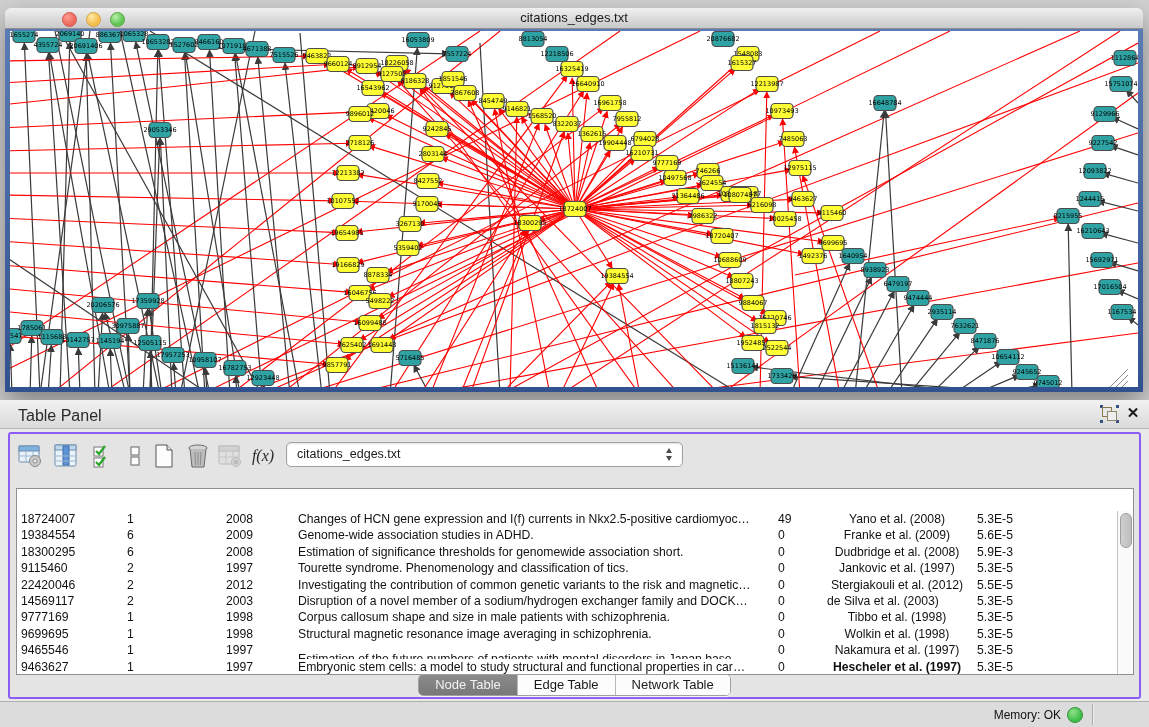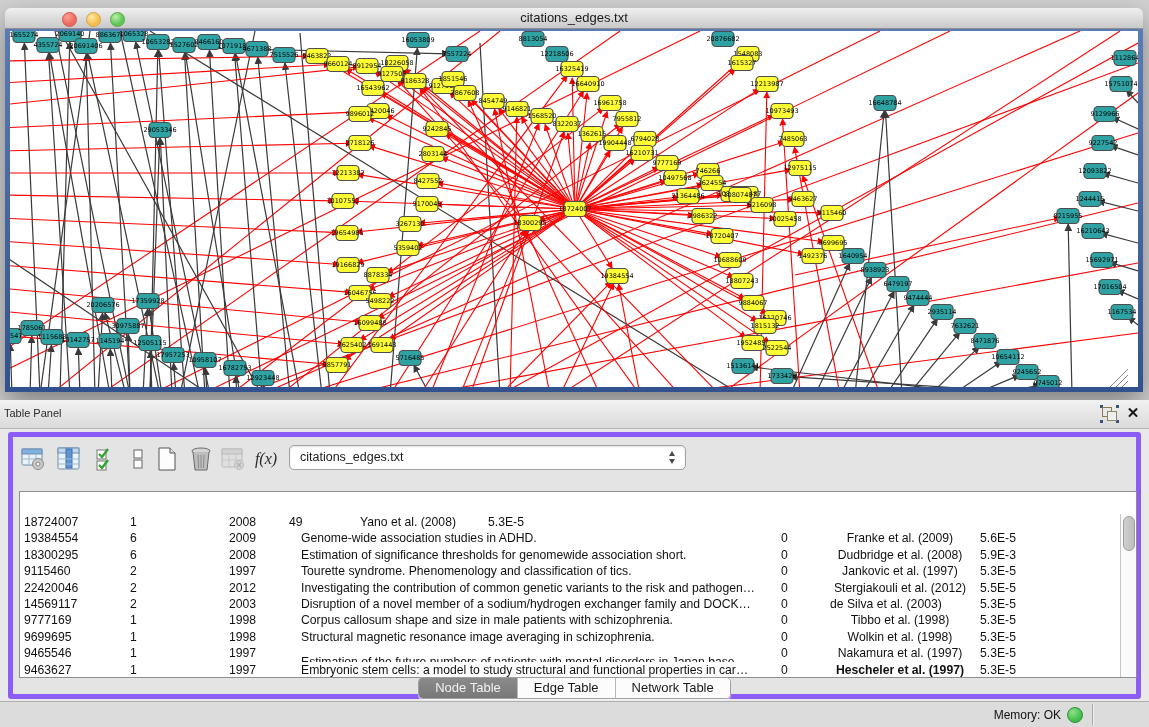--- a/index.html
+++ b/index.html
@@ -20,30 +20,30 @@
   .net-frame{position:absolute;left:0;right:0;top:21px;bottom:0;
     background:linear-gradient(180deg,#5B7BB4,#32528F);padding:2px 5px 5px 5px;box-sizing:border-box;}
   .net-canvas{width:100%;height:100%;background:#FFFFFF;position:relative;overflow:hidden;}
   .net-canvas svg{display:block;}
 
   
   .divider-grip{position:absolute;left:568px;top:395px;width:10px;height:6px;
     border-left:4px solid transparent;border-right:4px solid transparent;border-bottom:5px solid #9A9A9A;}
   .table-panel{position:absolute;left:0;top:400px;right:0;bottom:25px;background:#E9E9E9;}
   .tp-header{height:28px;background:linear-gradient(#F2F2F2,#DADADA);border-bottom:1px solid #B6B6B6;position:relative;}
-  .tp-title{position:absolute;left:4px;top:7px;font-size:11px;color:#2B2B2B;}
+  .tp-title{position:absolute;left:18px;top:7px;font-size:16px;color:#2B2B2B;}
   .tp-float{position:absolute;right:32px;top:7px;width:15px;height:14px;cursor:pointer;}
   .tp-float .sq1{position:absolute;left:0;top:0;width:8px;height:8px;border:1.5px solid #8A7A4A;background:#E9E9E9;}
   .tp-float .sq2{position:absolute;right:0;bottom:0;width:8px;height:8px;border:1.5px solid #8A8A6A;background:#EFEFEF;}
   .tp-float .dot{position:absolute;width:3px;height:3px;background:#33527E;}
   .tp-close{position:absolute;right:8px;top:5px;width:16px;height:16px;font-size:15px;font-weight:bold;
     color:#1A1A1A;text-align:center;line-height:16px;cursor:pointer;}
 
   .panel-inset{position:absolute;left:8px;top:32px;right:8px;bottom:3px;
-    background:#E4E4E4;border:5px solid #8b5cf6;border-radius:3px;}
+    background:#E4E4E4;border:2px solid #8b5cf6;border-radius:3px;}
 
   
   .toolbar{position:absolute;left:0;top:6px;height:34px;right:0;}
   .tool-btn{position:absolute;top:2px;width:28px;height:28px;cursor:pointer;}
   .fx-label{font-family:"Liberation Serif",serif;font-style:italic;font-size:16px;color:#2A2A2A;
     line-height:28px;text-align:center;width:30px;}
   .combo{position:absolute;left:276px;top:2px;width:395px;height:23px;background:#FFFFFF;
     border:1px solid #A2A2A2;border-radius:5px;box-shadow:inset 0 1px 2px rgba(0,0,0,.12);cursor:pointer;}
   .combo-text{position:absolute;left:10px;top:4px;font-size:12.5px;color:#1A1A1A;}
   .combo-arrows{position:absolute;right:8px;top:4px;width:9px;height:15px;}
@@ -921,20 +921,21 @@
           </span>
       </span>
     </div>
 
     <div class="data-table">
       <div class="dt-body" id="dt-body">
           <div class="dt-row">
             <div class="dt-c" style="width: 90px; padding-left: 4px;">18724007</div>
             <div class="dt-c" style="width: 95px; padding-left: 20px;">1</div>
             <div class="dt-c" style="width: 68px; padding-left: 24px;">2008</div>
+            <div class="dt-c" style="width: 492px; padding-left: 28px;">Changes of HCN gene expression and I(f) currents in Nkx2.5-positive cardiomyoc…</div>
             <div class="dt-c" style="width: 65px; padding-left: 16px;">49</div>
             <div class="dt-c" style="width: 140px; text-align: center;">Yano et al. (2008)</div>
             <div class="dt-c" style="width: 130px; padding-left: 10px;">5.3E-5</div>
           </div>
           <div class="dt-row">
             <div class="dt-c" style="width: 90px; padding-left: 4px;">19384554</div>
             <div class="dt-c" style="width: 95px; padding-left: 20px;">6</div>
             <div class="dt-c" style="width: 68px; padding-left: 24px;">2009</div>
             <div class="dt-c" style="width: 492px; padding-left: 28px;">Genome-wide association studies in ADHD.</div>
             <div class="dt-c" style="width: 65px; padding-left: 16px;">0</div>
@@ -956,21 +957,21 @@
             <div class="dt-c" style="width: 68px; padding-left: 24px;">1997</div>
             <div class="dt-c" style="width: 492px; padding-left: 28px;">Tourette syndrome. Phenomenology and classification of tics.</div>
             <div class="dt-c" style="width: 65px; padding-left: 16px;">0</div>
             <div class="dt-c" style="width: 140px; text-align: center;">Jankovic et al. (1997)</div>
             <div class="dt-c" style="width: 130px; padding-left: 10px;">5.3E-5</div>
           </div>
           <div class="dt-row">
             <div class="dt-c" style="width: 90px; padding-left: 4px;">22420046</div>
             <div class="dt-c" style="width: 95px; padding-left: 20px;">2</div>
             <div class="dt-c" style="width: 68px; padding-left: 24px;">2012</div>
-            <div class="dt-c" style="width: 492px; padding-left: 28px;">Investigating the contribution of common genetic variants to the risk and pathogen…</div>
+            <div class="dt-c" style="width: 492px; padding-left: 28px;">Investigating the contribution of common genetic variants to the risk and magnetic…</div>
             <div class="dt-c" style="width: 65px; padding-left: 16px;">0</div>
             <div class="dt-c" style="width: 140px; text-align: center;">Stergiakouli et al. (2012)</div>
             <div class="dt-c" style="width: 130px; padding-left: 10px;">5.5E-5</div>
           </div>
           <div class="dt-row">
             <div class="dt-c" style="width: 90px; padding-left: 4px;">14569117</div>
             <div class="dt-c" style="width: 95px; padding-left: 20px;">2</div>
             <div class="dt-c" style="width: 68px; padding-left: 24px;">2003</div>
             <div class="dt-c" style="width: 492px; padding-left: 28px;">Disruption of a novel member of a sodium/hydrogen exchanger family and DOCK…</div>
             <div class="dt-c" style="width: 65px; padding-left: 16px;">0</div>

